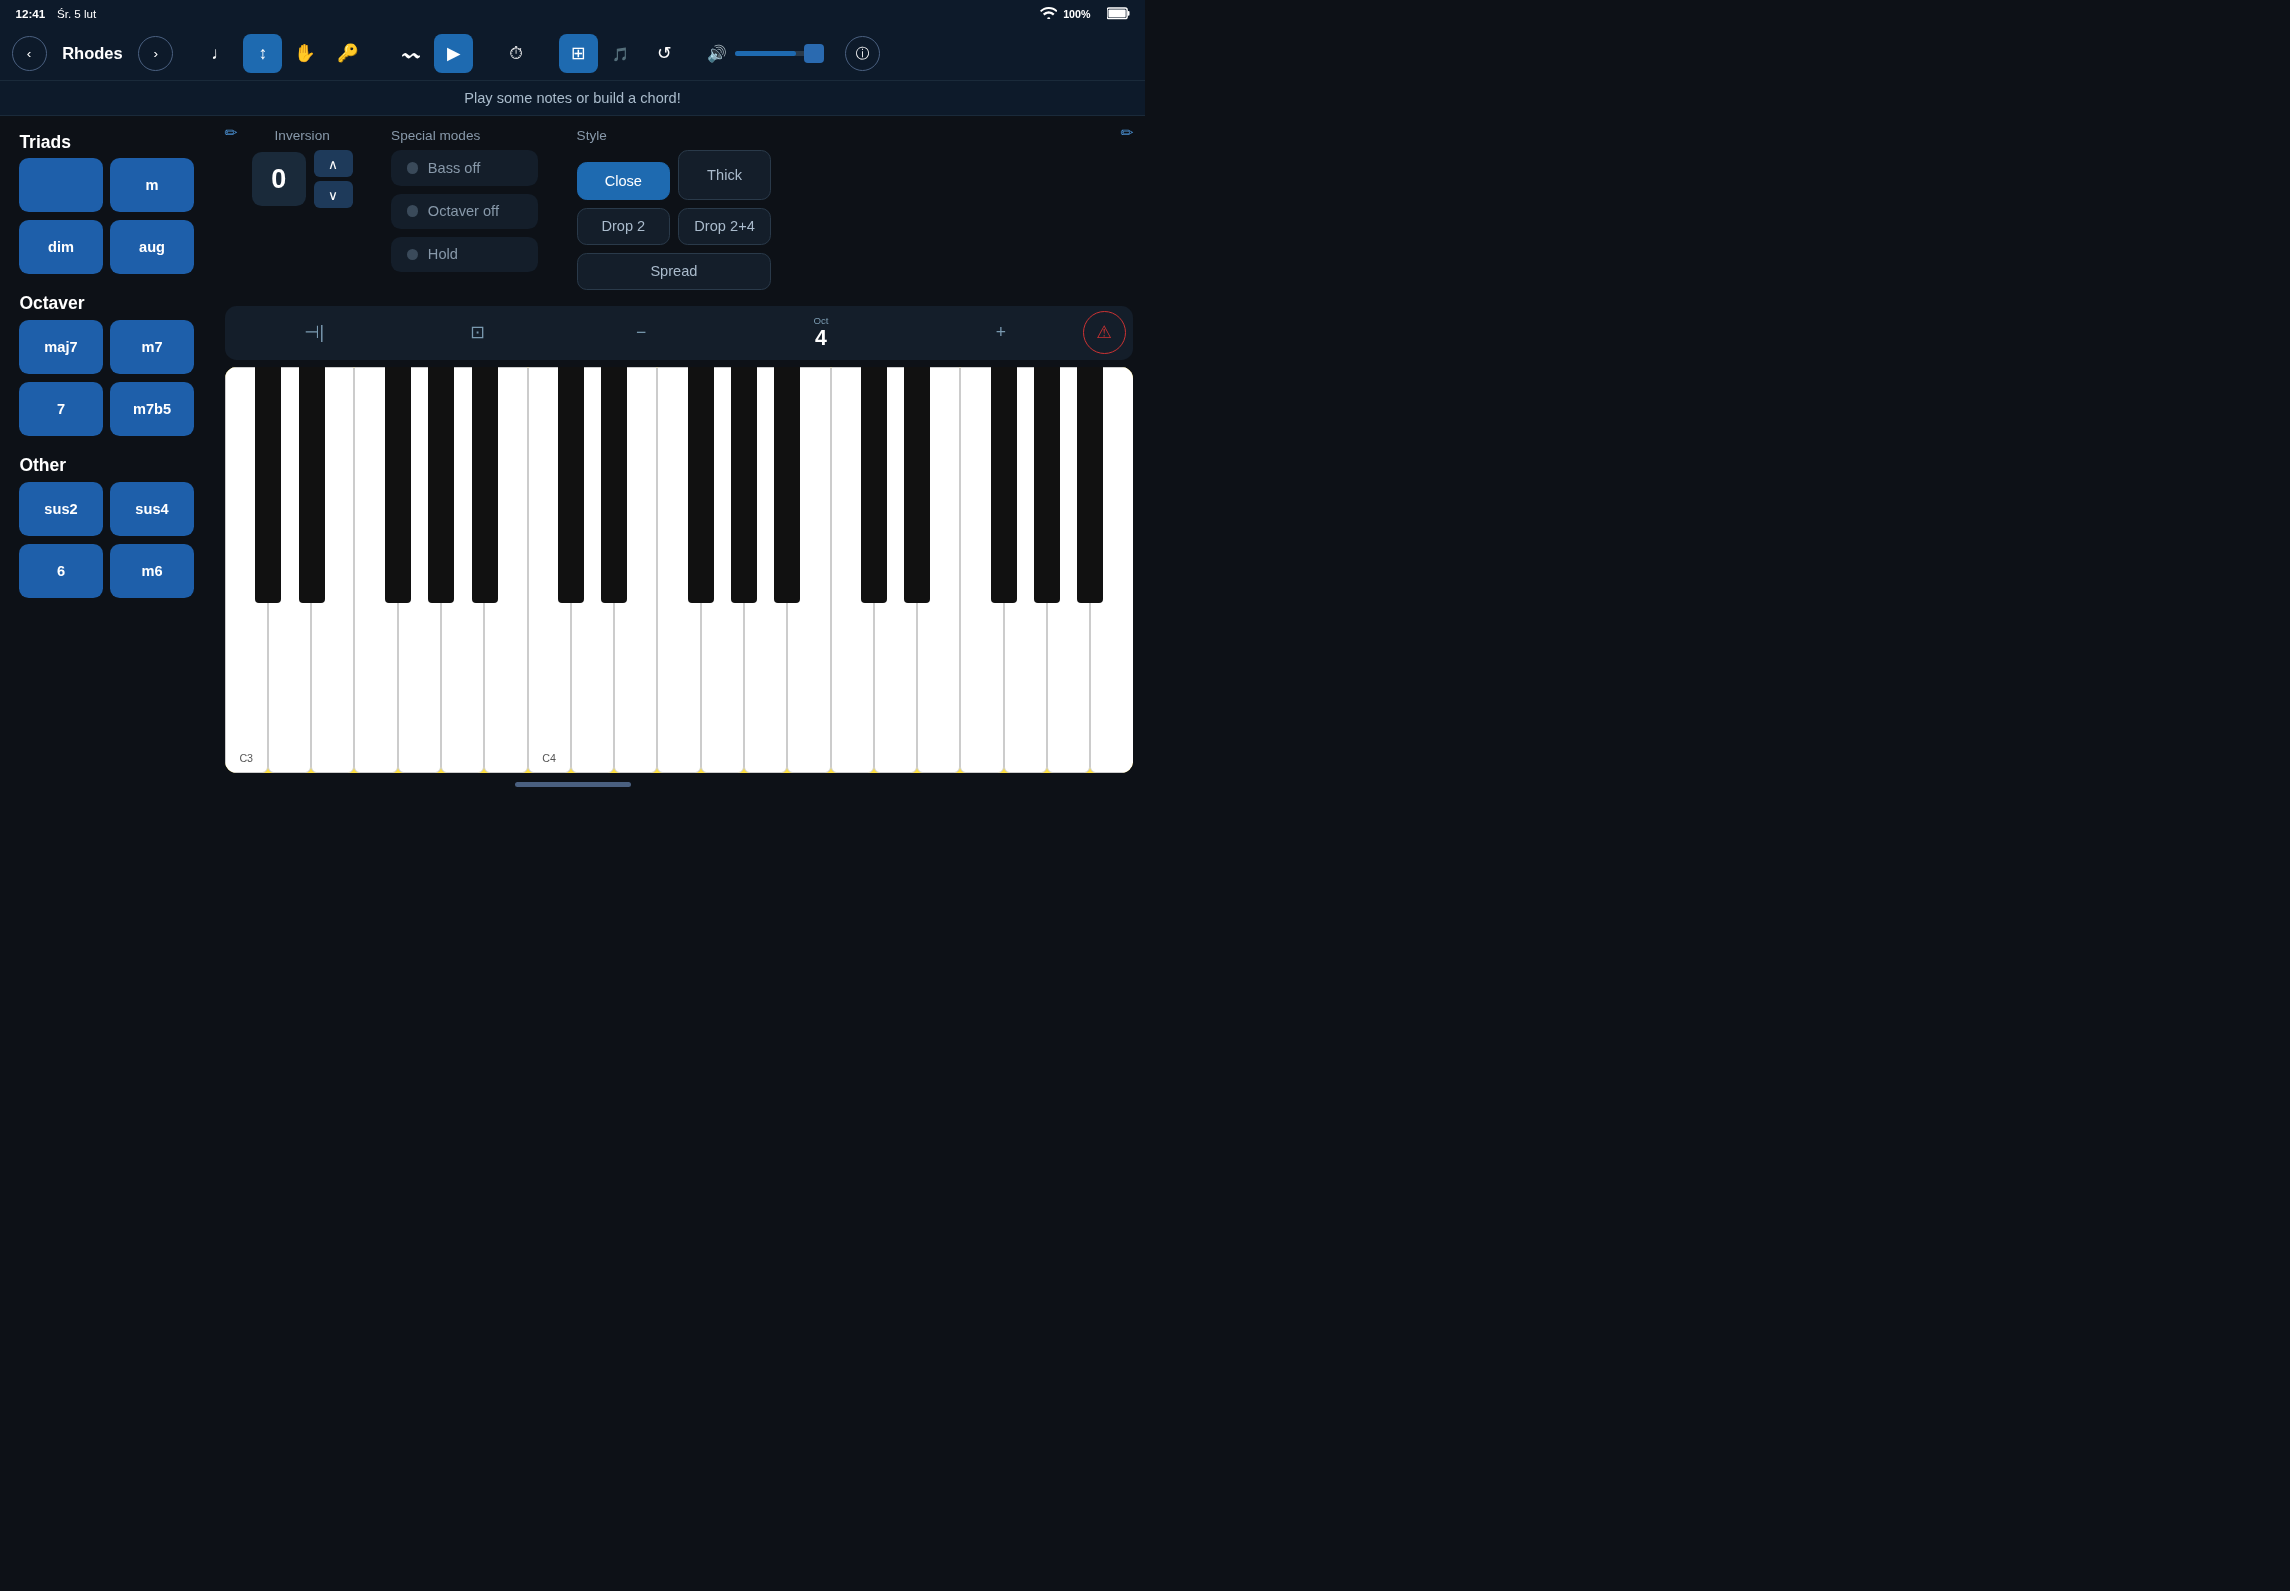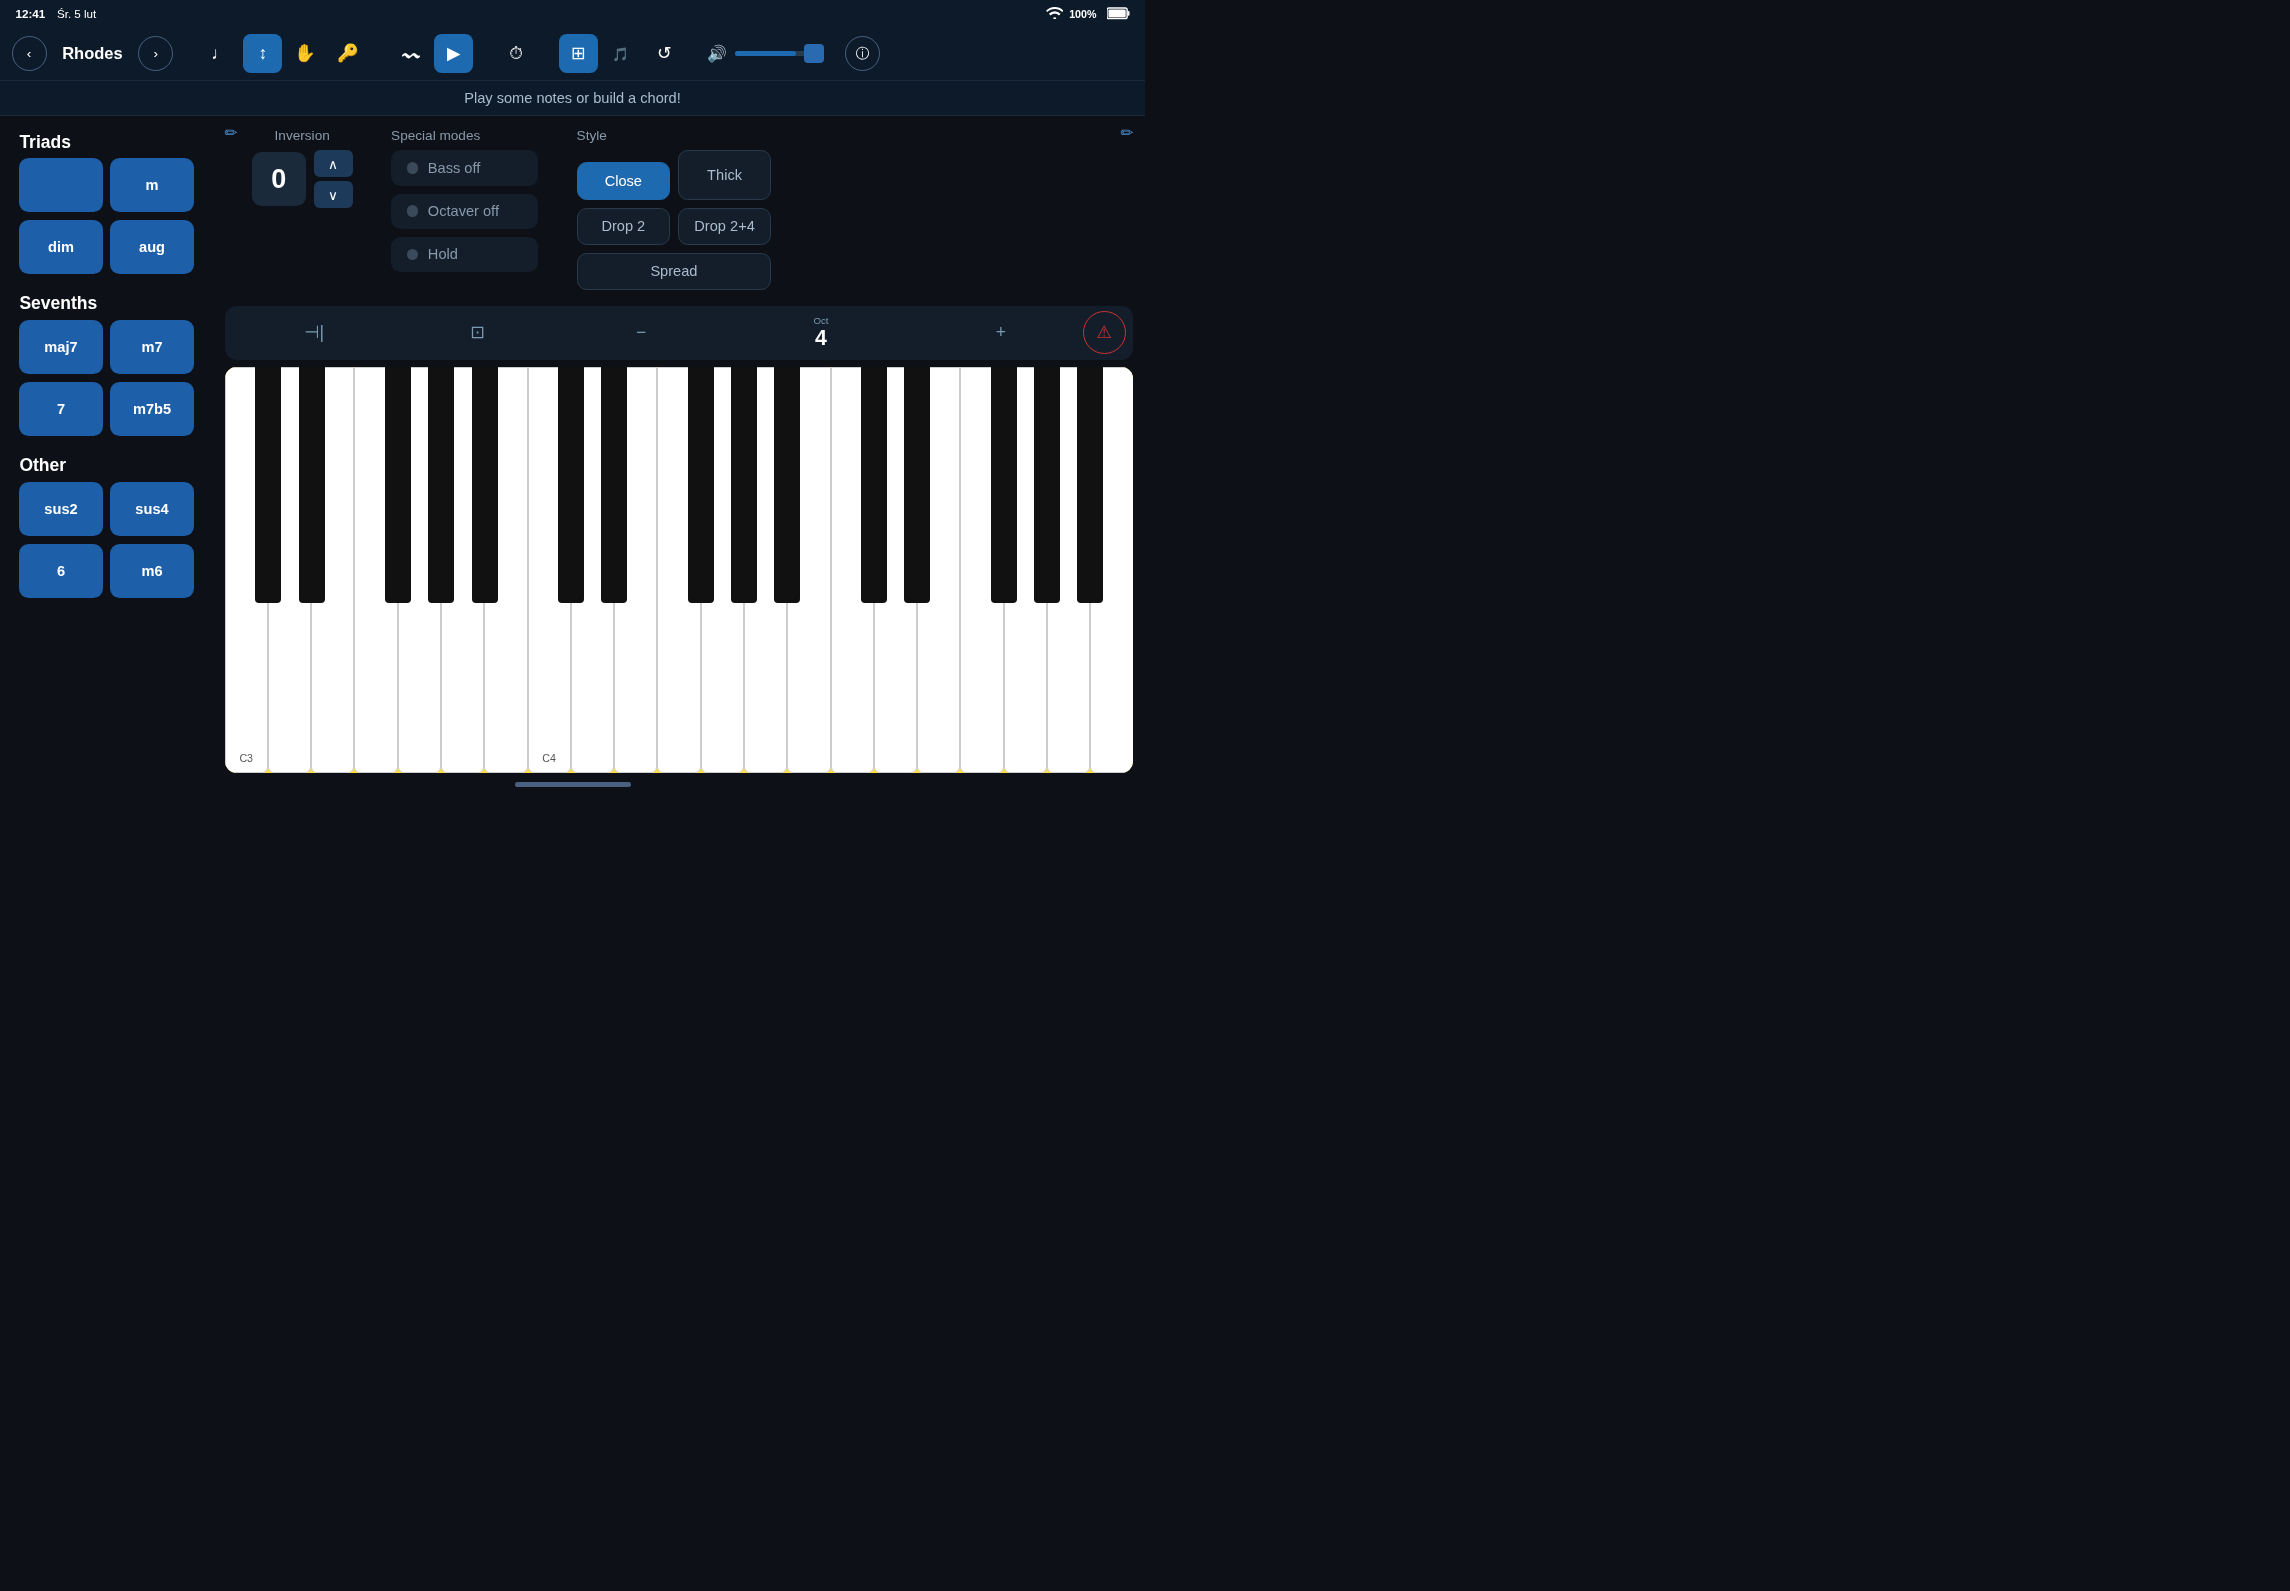--- a/index.html
+++ b/index.html
@@ -422,21 +422,21 @@
   <div style="display:flex;align-items:center;gap:4px;">
     <span class="time">12:41</span>
     <span class="date">Śr. 5 lut</span>
   </div>
   <div class="status-icons">
     <span>
       <svg width="17.5" height="13.6" viewBox="0 0 18 14" fill="white">
         <path d="M9 11.5a1.5 1.5 0 1 1 0 3 1.5 1.5 0 0 1 0-3zm0-3.5c1.7 0 3.2.7 4.3 1.8L15 8.1A8 8 0 0 0 9 5.5 8 8 0 0 0 3 8.1l1.7 1.7C5.8 8.7 7.3 8 9 8zm0-5C12 3 14.7 4.2 16.7 6.2L18 4.9A11.9 11.9 0 0 0 9 1 11.9 11.9 0 0 0 0 4.9l1.3 1.3C3.3 4.2 6 3 9 3z"></path>
       </svg>
     </span>
-    <span style="display:flex;align-items:center;gap:10px;">
+    <span style="display:flex;align-items:center;gap:16px;">
       <span>100%</span>
       <svg width="23" height="12.6" viewBox="0 0 24 13" fill="white">
         <rect x="0" y="1" width="21" height="11" rx="2" ry="2" fill="none" stroke="white" stroke-width="1.5"></rect>
         <rect x="21.5" y="4" width="2" height="5" rx="1" fill="white"></rect>
         <rect x="1.5" y="2.5" width="18" height="8" rx="1" fill="white"></rect>
       </svg>
     </span>
   </div>
 </div>
 
@@ -524,21 +524,21 @@
         <button class="chord-btn">
             <span>dim</span>
           </button>
         <button class="chord-btn">
             <span>aug</span>
           </button>
       </div>
     </div>
 
     <div>
-      <div class="chord-section-title">Sevenths</div>
+      <div class="chord-section-title">Octaver</div>
       <div class="chord-grid">
         <button class="chord-btn">
             <span>maj7</span>
           </button>
         <button class="chord-btn">
             <span>m7</span>
           </button>
         <button class="chord-btn">
             <span>7</span>
           </button>

